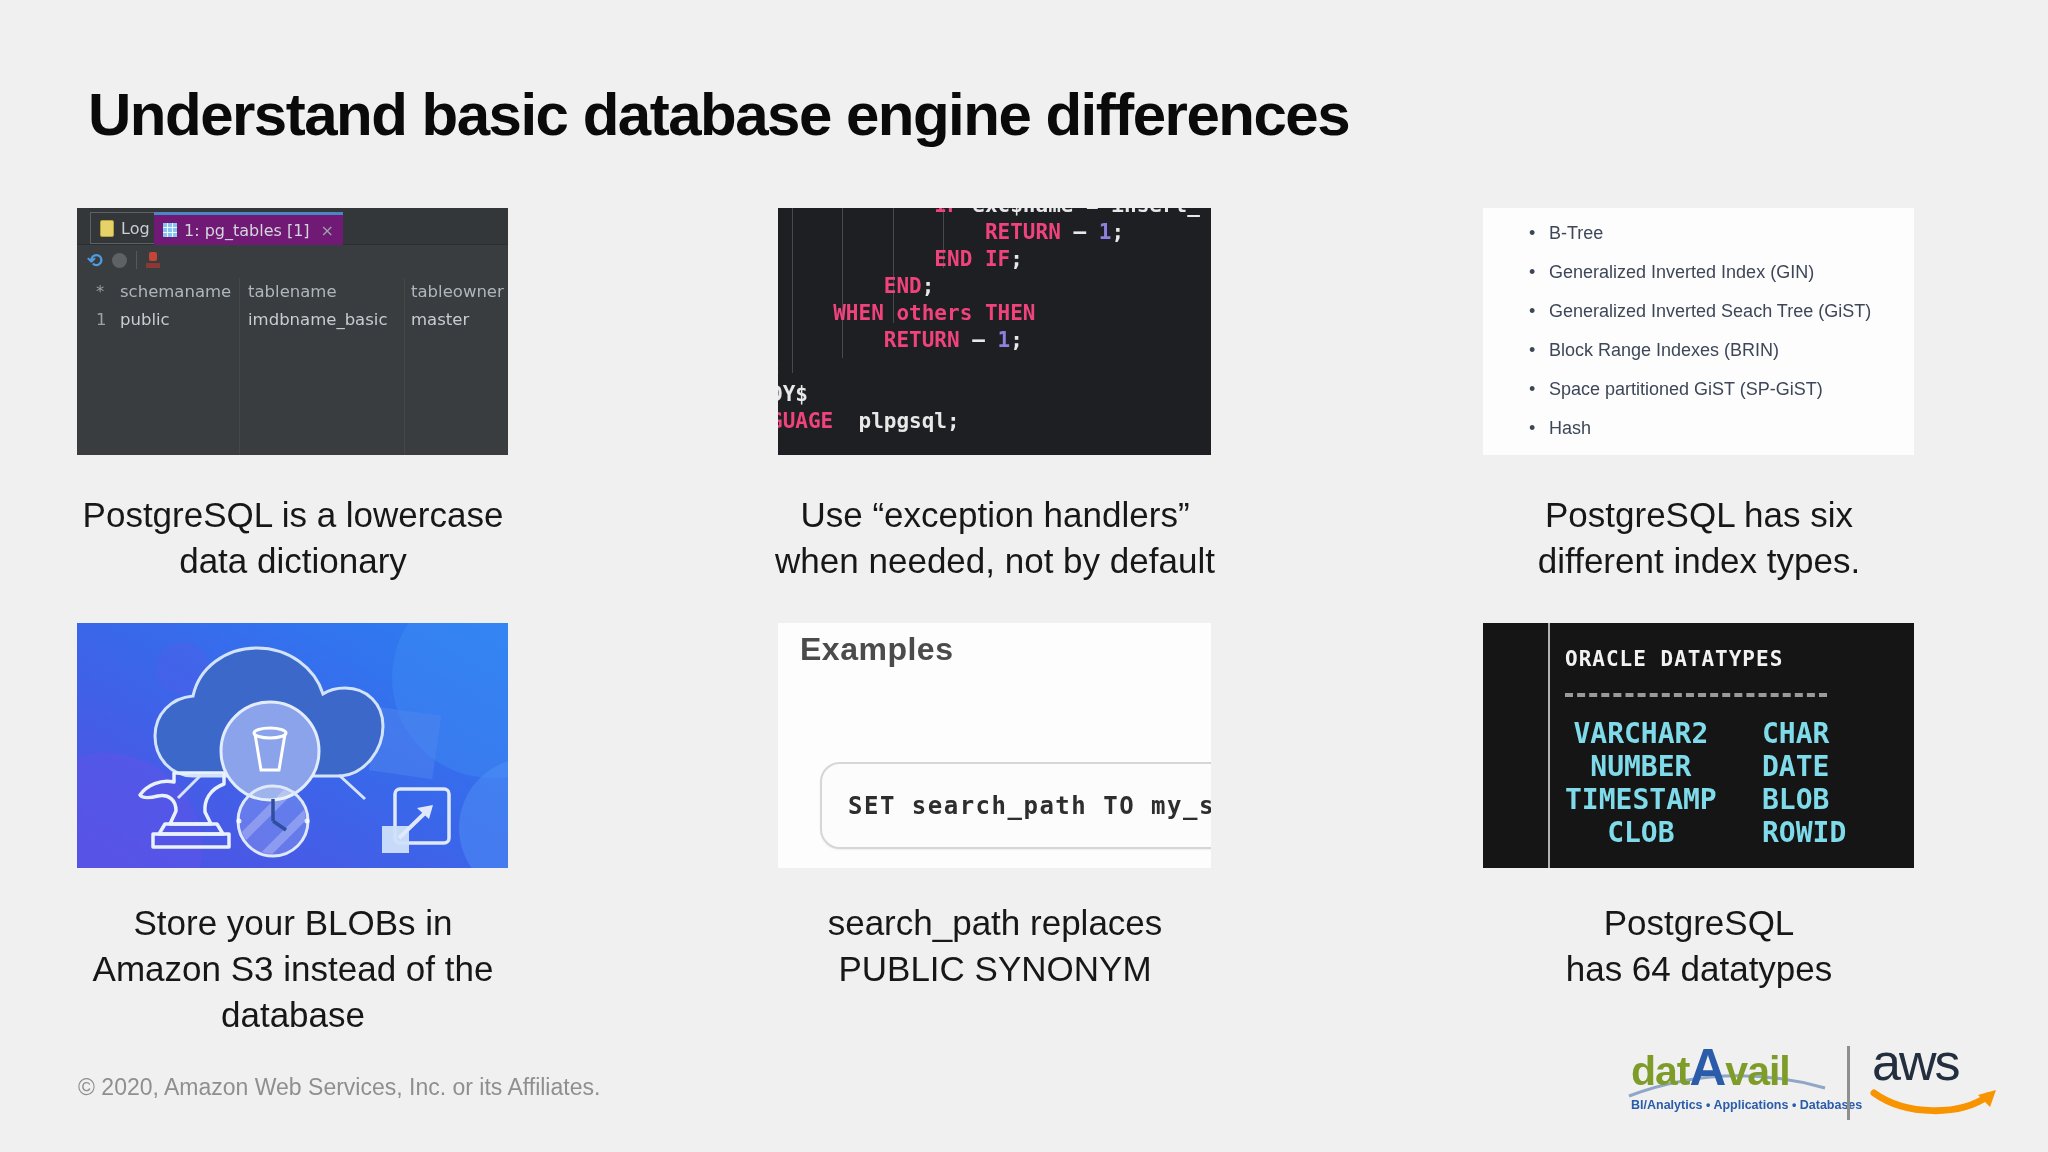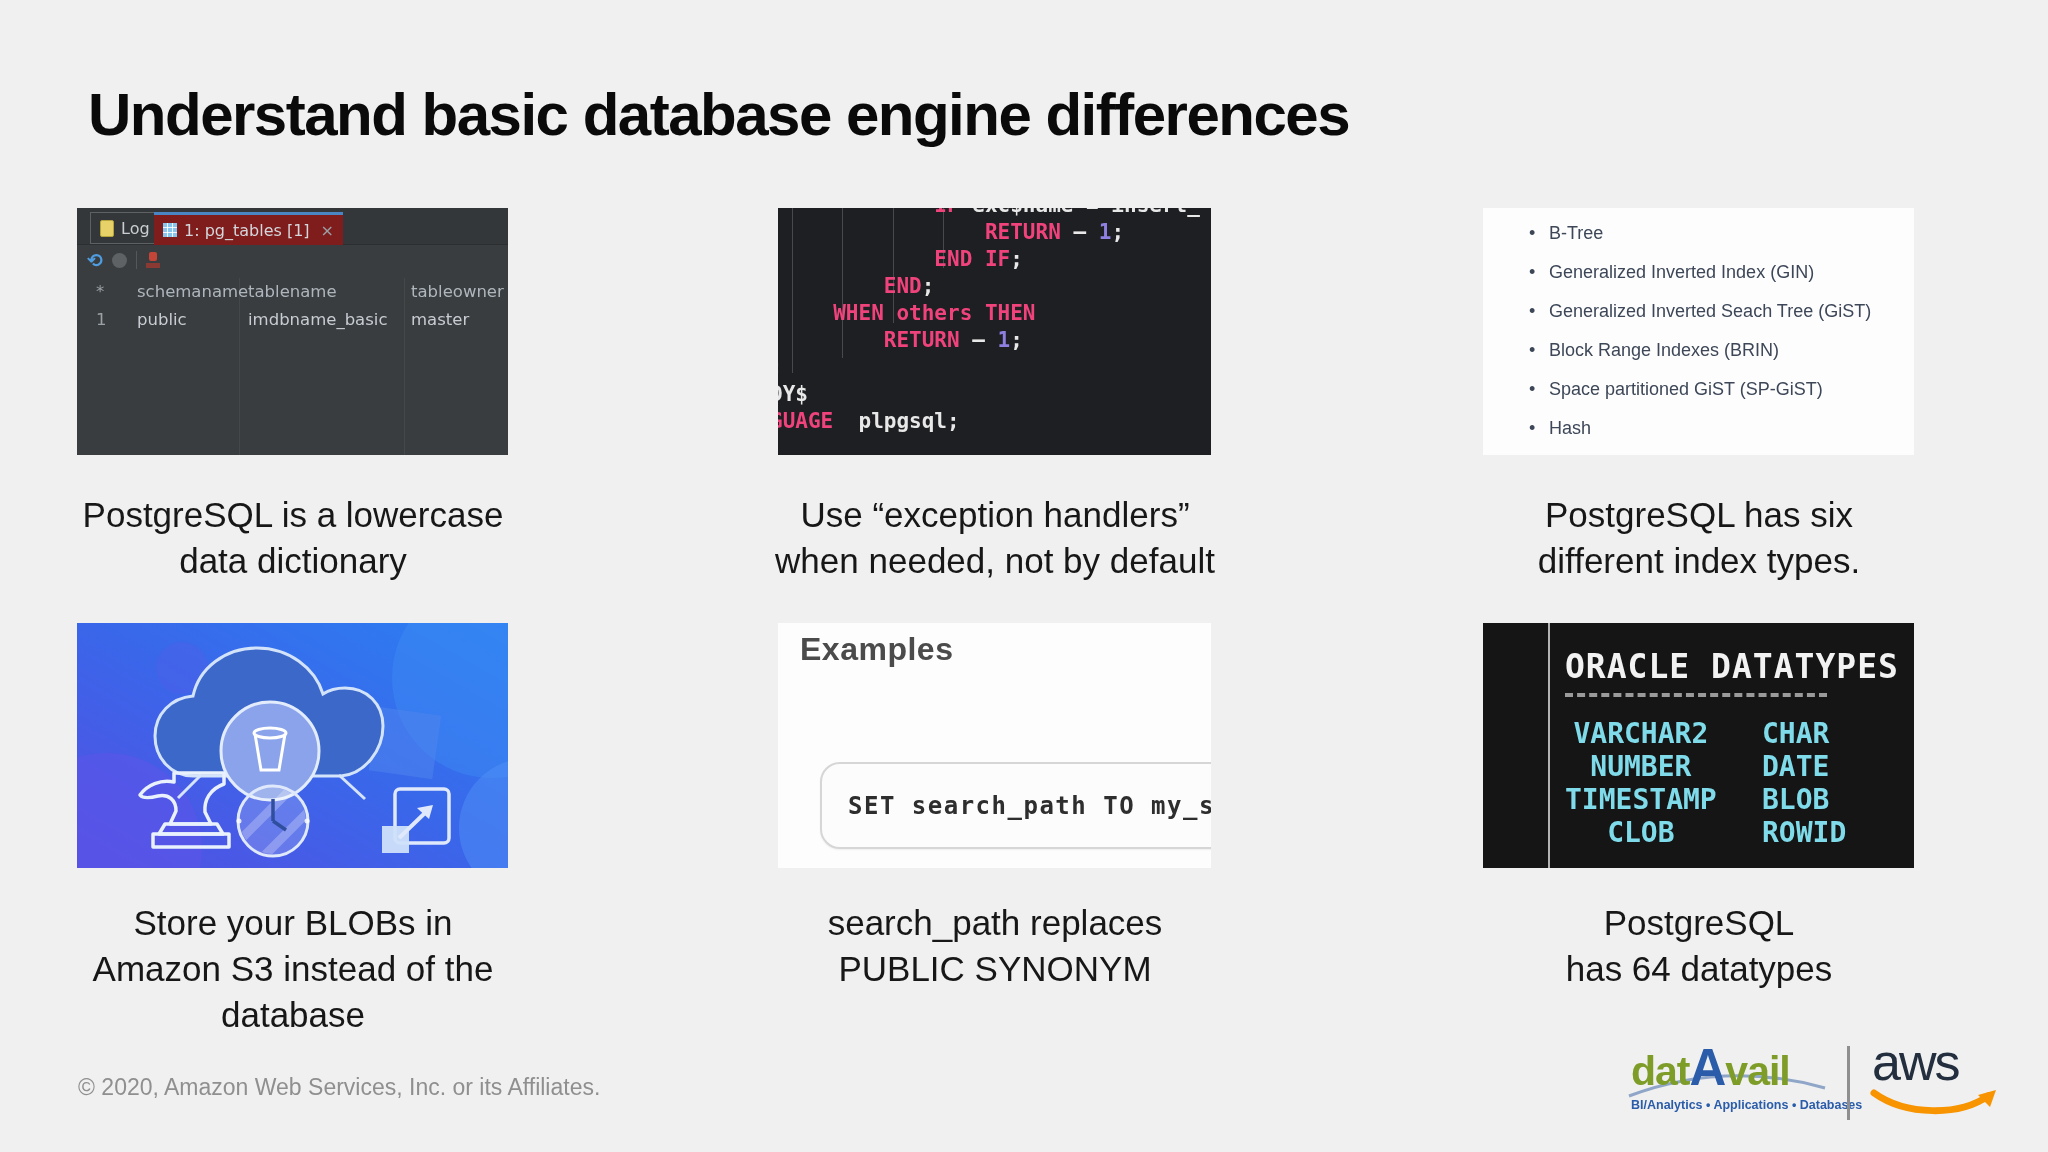--- a/index.html
+++ b/index.html
@@ -12,40 +12,40 @@
   .caption{width:520px;text-align:center;font-size:35px;line-height:1.32;color:#171717;white-space:pre-line;}
   .cap-r1{top:492px;}
   .cap-r2{top:900px;}
   
   .panel{overflow:hidden;}
   
   .pgpanel{left:77px;top:208px;width:431px;height:247px;background:#3a3d3f;font-family:"DejaVu Sans",sans-serif;}
   .pg-tabbar{position:absolute;left:0;top:0;width:100%;height:36px;background:#343739;border-bottom:1px solid #2c2e30;}
   .pg-tab{position:absolute;top:4px;height:30px;display:flex;align-items:center;gap:7px;padding:0 9px;font-size:16px;color:#c9ced3;}
   .pg-tab-log{left:13px;border:1px solid #5d6164;}
-  .pg-tab-active{left:77px;background:#7f1d1d;border-top:3px solid #4a86c4;color:#d3d7db;}
+  .pg-tab-active{left:77px;background:#701a75;border-top:3px solid #4a86c4;color:#d3d7db;}
   .icon-log{width:12px;height:15px;background:#e6d269;border:1px solid #b5a43c;border-radius:2px;}
   .icon-grid{width:14px;height:14px;background:#87c5ee;
      background-image:repeating-linear-gradient(0deg,transparent 0 4px,rgba(255,255,255,.85) 4px 5px),
                       repeating-linear-gradient(90deg,transparent 0 4px,rgba(255,255,255,.85) 4px 5px);}
   .pg-close{color:#9aa1a6;font-size:16px;margin-left:4px;}
   .pg-toolbar{position:absolute;left:0;top:37px;width:100%;height:30px;display:flex;align-items:center;gap:9px;padding-left:10px;}
   .icon-sync{color:#4f9ce0;font-size:19px;font-weight:700;line-height:1;}
   .icon-circle{width:15px;height:15px;border-radius:50%;background:#5e6264;}
   .pg-divider{width:1px;height:18px;background:#55585a;}
   .icon-stamp{width:14px;height:16px;position:relative;}
   .icon-stamp::before{content:"";position:absolute;left:3px;top:0;width:8px;height:9px;background:#c34538;border-radius:2px;}
   .icon-stamp::after{content:"";position:absolute;left:0;bottom:0;width:14px;height:5px;background:#8a3a32;}
   .pg-grid{position:absolute;left:0;top:70px;width:100%;font-size:16.5px;}
   .pg-row{position:absolute;left:0;width:100%;height:28px;}
   .pg-cell{position:absolute;top:4px;white-space:nowrap;}
   .pg-head .pg-cell{color:#aeb6bd;}
   .pg-data .pg-cell{color:#c7cdd3;}
   .pg-cell.c-num{left:19px;color:#9aa1a7;}
-  .pg-cell.c1{left:43px;margin-left:17px;}
+  .pg-cell.c1{left:43px;}
   .pg-cell.c2{left:171px;}
   .pg-cell.c3{left:334px;}
   .pg-vline{position:absolute;top:70px;bottom:0;width:1px;background:#454849;}
   
   .codepanel{left:778px;top:208px;width:433px;height:247px;background:#1e1f22;}
   .code-lines{position:absolute;left:-8px;top:-16px;font-family:"DejaVu Sans Mono",monospace;
               font-size:21px;font-weight:700;line-height:27px;white-space:pre;}
   .tok-k{color:var(--kw-pink);}
   .tok-w{color:#e8e8e8;}
   .tok-n{color:var(--num-purple);}
@@ -62,21 +62,21 @@
   .ex-heading{left:22px;top:8px;font-size:32px;font-weight:700;color:#4b4b4b;letter-spacing:.5px;}
   .ex-sub{left:20px;top:84px;font-size:27px;color:#1e1e1e;}
   .ex-box{left:42px;top:139px;width:480px;height:83px;border:2px solid #d6d6d6;border-radius:20px;background:#fcfcfc;
           display:flex;align-items:center;box-shadow:0 1px 2px rgba(0,0,0,.06);}
   .ex-code{padding-left:26px;font-family:"DejaVu Sans Mono",monospace;font-size:24px;font-weight:700;
            letter-spacing:1.5px;color:#2e2e2e;white-space:nowrap;}
   
   .oraclepanel{left:1483px;top:623px;width:431px;height:245px;background:#151515;
                font-family:"DejaVu Sans Mono",monospace;}
   .ora-vline{position:absolute;left:65px;top:0;bottom:0;width:2px;background:#cfcfcf;opacity:.85;}
-  .ora-title{position:absolute;left:82px;top:24px;font-size:33px;font-weight:700;color:#f2f2f2;letter-spacing:1px;white-space:nowrap;}
+  .ora-title{position:absolute;left:82px;top:24px;font-size:21px;font-weight:700;color:#f2f2f2;letter-spacing:1px;white-space:nowrap;}
   .ora-dash{position:absolute;left:82px;top:70px;width:262px;border-top:4px dashed #9a9a9a;}
   .ora-col{position:absolute;top:94px;font-size:28px;font-weight:700;color:var(--cyan);line-height:33px;}
   .ora-col-1{left:82px;text-align:center;}
   .ora-col-2{left:279px;}
   
   .copyright{left:78px;top:1074px;font-size:23px;color:#8f8f8f;}
   .datavail{left:1625px;top:1038px;width:215px;height:84px;}
   .dv-text{position:absolute;left:6px;top:0;display:flex;align-items:baseline;font-weight:700;letter-spacing:-1px;}
   .dv-green{font-size:41px;color:var(--datavail-green);}
   .dv-blue{font-size:51px;color:var(--datavail-blue);}

